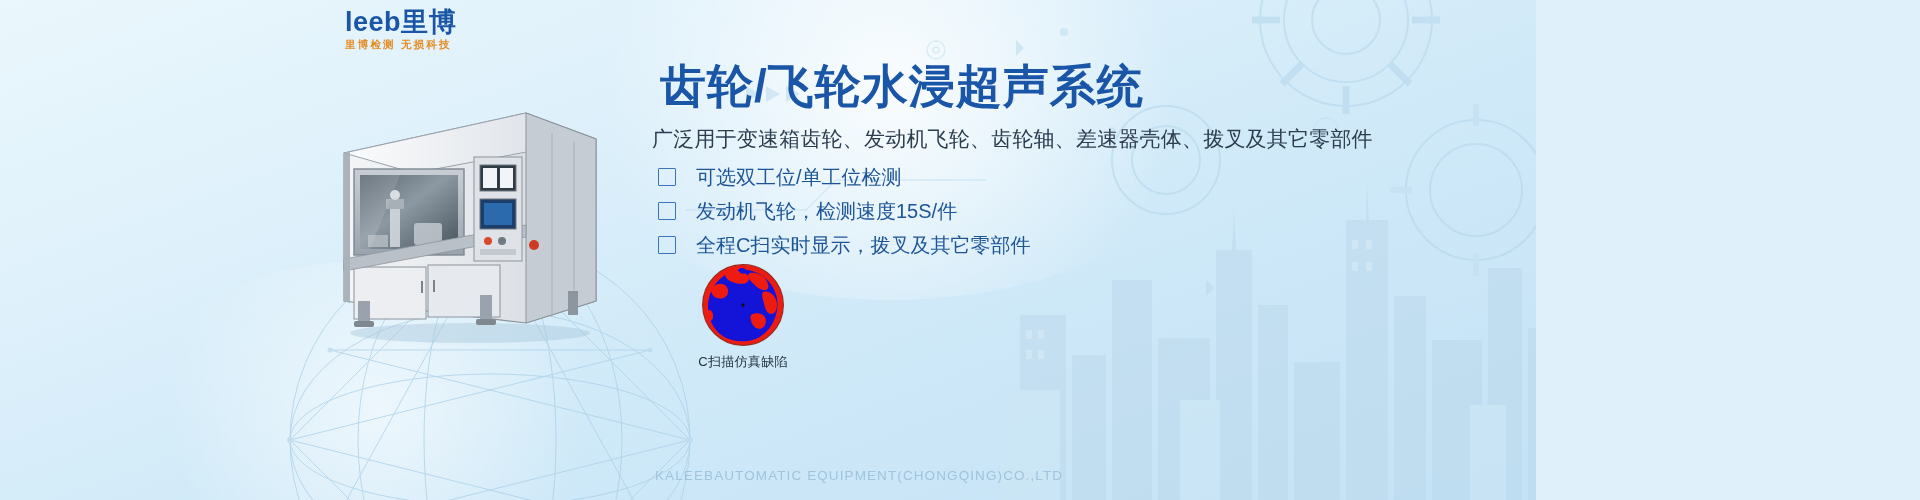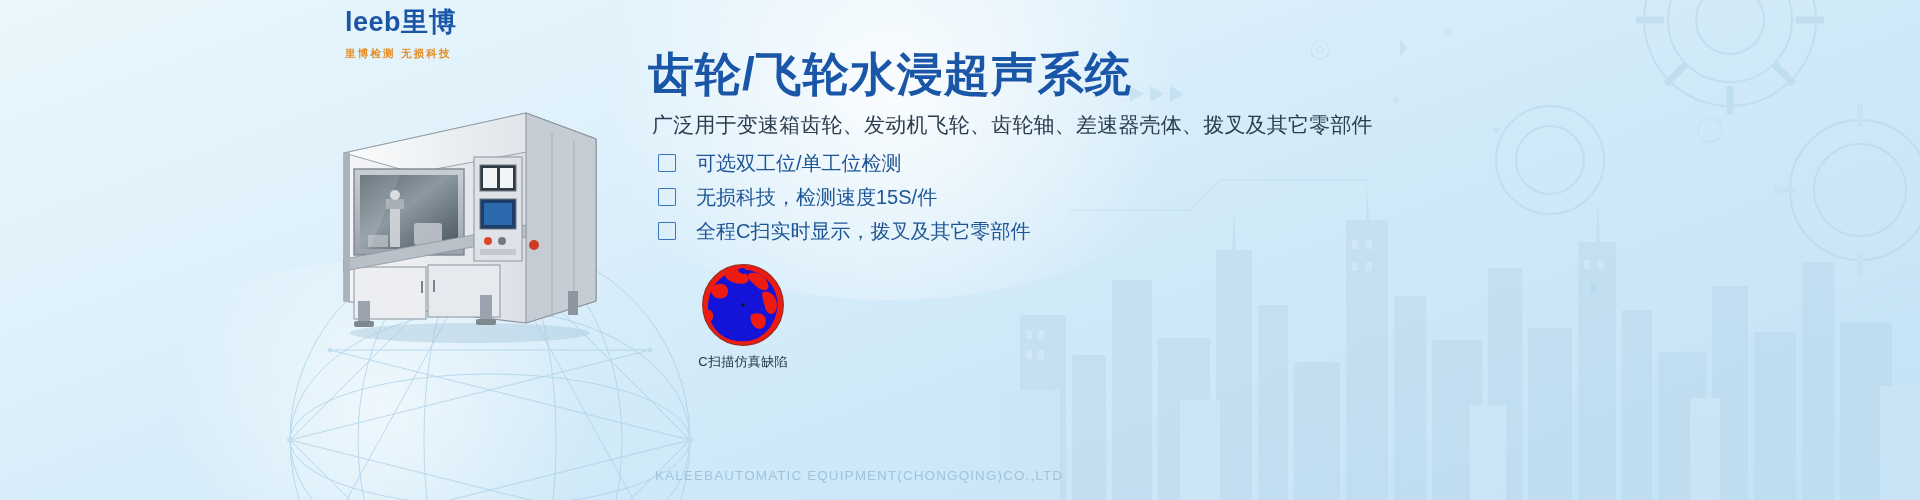--- a/index.html
+++ b/index.html
@@ -3,21 +3,21 @@
 <meta charset="utf-8">
 <title>leeb banner</title>
 <style>
   html,body{margin:0;padding:0;}
   body{
     width:1920px;height:500px;overflow:hidden;
     font-family:"Liberation Sans","DejaVu Sans",sans-serif;
     background:#dff0fa;
   }
   #banner{
-    position:relative;width:1920px;height:500px;overflow:hidden;
+    position:relative;width:1536px;height:500px;overflow:hidden;
     background:linear-gradient(160deg,#eaf7fc 0%,#dff1fb 28%,#cfe9f8 60%,#c3e2f6 100%);
   }
   
   .bg-layer{position:absolute;inset:0;pointer-events:none;}
   .glow{
     position:absolute;border-radius:50%;
     background:radial-gradient(circle,rgba(255,255,255,.85) 0%,rgba(255,255,255,0) 70%);
   }
   .skyline{position:absolute;left:1000px;bottom:0;width:920px;height:400px;opacity:.55;}
   .globe{position:absolute;left:180px;bottom:-150px;width:620px;height:420px;opacity:.75;}
@@ -27,31 +27,31 @@
   
   #logo{position:absolute;left:345px;top:8px;width:210px;height:42px;}
   .logo-main{
     display:block;font-size:27px;font-weight:bold;color:#1b55a6;
     letter-spacing:.5px;line-height:29px;white-space:nowrap;
     font-family:"Liberation Sans","DejaVu Sans",sans-serif;
   }
   .logo-main .cn{letter-spacing:1px;}
   .logo-sub{
     display:block;font-size:10.5px;color:#e58a1f;letter-spacing:2.2px;
-    line-height:13px;white-space:nowrap;margin-top:10px;font-weight:bold;
+    line-height:13px;white-space:nowrap;margin-top:1px;font-weight:bold;
   }
 
   
   #product{position:absolute;left:330px;top:95px;width:280px;height:250px;}
 
   
   #copy{position:absolute;left:648px;top:45px;width:620px;}
   #headline{
     font-size:46px;font-weight:bold;color:#1a56a8;line-height:58px;
-    letter-spacing:1px;white-space:nowrap;margin:0;
+    letter-spacing:1px;white-space:nowrap;margin:12px;
     text-shadow:0 1px 0 rgba(255,255,255,.5);
   }
   #subtitle{
     margin:10px 0 0 4px;font-size:21px;color:#2b3d4f;line-height:24px;
     white-space:nowrap;letter-spacing:.2px;
   }
   ul#features{list-style:none;margin:16px 0 0 10px;padding:0;}
   ul#features li{
     display:flex;align-items:center;margin-bottom:14px;
   }
@@ -288,21 +288,21 @@
   <div id="copy">
     <h1 id="headline">齿轮/飞轮水浸超声系统</h1>
     <p id="subtitle">广泛用于变速箱齿轮、发动机飞轮、齿轮轴、差速器壳体、拨叉及其它零部件</p>
     <ul id="features">
       <li>
         <span class="chk"></span>
         <span class="feat-txt">可选双工位/单工位检测</span>
       </li>
       <li>
         <span class="chk"></span>
-        <span class="feat-txt">无损科技，检测速度15S/件</span>
+        <span class="feat-txt">发动机飞轮，检测速度15S/件</span>
       </li>
       <li>
         <span class="chk"></span>
         <span class="feat-txt">全程C扫实时显示，拨叉及其它零部件</span>
       </li>
     </ul>
   </div>
 
   <div id="watermark">KALEEBAUTOMATIC EQUIPMENT(CHONGQING)CO.,LTD</div>
 

